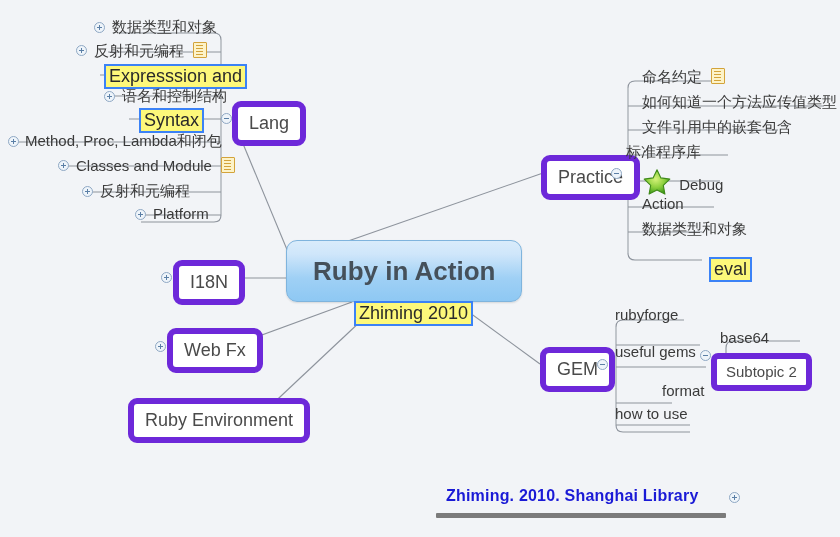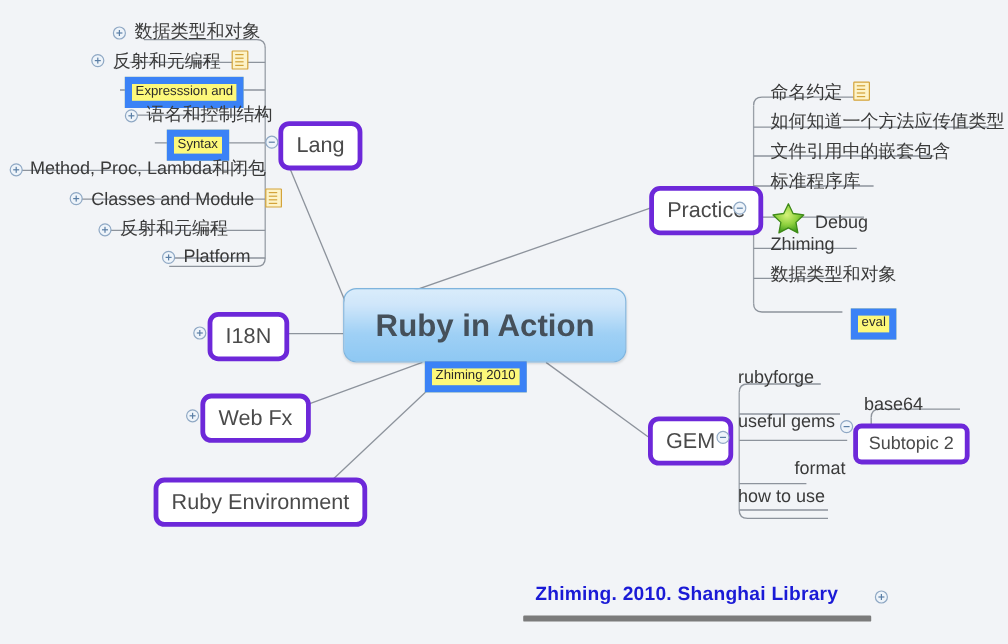--- a/index.html
+++ b/index.html
@@ -18,21 +18,21 @@
   .node{
     position:absolute;
     box-sizing:border-box;
     white-space:nowrap;
     line-height:1;
   }
 
   
   .boxnode{
     background:#ffffff;
-    border:4px solid #6d28d9;
+    border:6px solid #6d28d9;
     border-radius:9px;
     padding:7px 11px 8px 11px;
     font-size:18px;
     color:#4a4a4a;
   }
   .boxnode.small{font-size:15px;padding:5px 9px 6px 9px;border-radius:7px;}
 
   
   .root{
     background:linear-gradient(to bottom,#d9ecfb 0%,#cfe6fa 22%,#9fd0f5 62%,#8ec8f3 100%);
@@ -49,22 +49,22 @@
   .leaf{
     font-size:15px;
     color:#3a3a3a;
     padding:0 2px 3px 2px;
   }
   .leaf.cn{font-size:15px;}
 
   
   .hilite{
     background:#fdf87a;
-    border:6px solid #3b82f6;
-    font-size:11px;
+    border:2px solid #3b82f6;
+    font-size:18px;
     color:#2a2a2a;
     padding:1px 3px 2px 3px;
   }
 
   
   .footer-text{
     font-size:16px;
     font-weight:bold;
     color:#1a1ad6;
     letter-spacing:.2px;
@@ -226,42 +226,42 @@
   </div>
 
   <div class="node leaf cn" style="left:640px;top:94px;">
     <span>如何知道一个方法应传值类型</span>
   </div>
 
   <div class="node leaf cn" style="left:640px;top:119px;">
     <span>文件引用中的嵌套包含</span>
   </div>
 
-  <div class="node leaf cn" style="left:640px;top:144px;">
+  <div class="node leaf cn" style="left:624px;top:144px;">
     <span>标准程序库</span>
   </div>
 
   <div class="node leaf" style="left:640px;top:168px;">
     <span class="starico">
       <svg width="30" height="28" viewBox="0 0 30 28">
         <defs>
           <radialGradient id="stargrad" cx="45%" cy="38%" r="62%">
             <stop offset="0%" stop-color="#d6f27a"></stop>
             <stop offset="55%" stop-color="#8fd13f"></stop>
             <stop offset="100%" stop-color="#3f9b1c"></stop>
           </radialGradient>
         </defs>
         <path d="M15 1.8 L18.9 9.9 L27.8 11.1 L21.3 17.3 L22.9 26.1 L15 21.9 L7.1 26.1 L8.7 17.3 L2.2 11.1 L11.1 9.9 Z" fill="url(#stargrad)" stroke="#3f8a18" stroke-width="1.1" stroke-linejoin="round"></path>
       </svg>
     </span>
     <span>Debug</span>
   </div>
 
   <div class="node leaf" style="left:640px;top:196px;">
-    <span>Zhiming</span>
+    <span>Action</span>
   </div>
 
   <div class="node leaf cn" style="left:640px;top:221px;">
     <span>数据类型和对象</span>
   </div>
   <div class="node hilite" style="left:669px;top:257px;margin-left:40px;">eval</div>
 
   <div class="node boxnode" style="left:540px;top:347px;">
     <span>GEM</span>
   </div>

